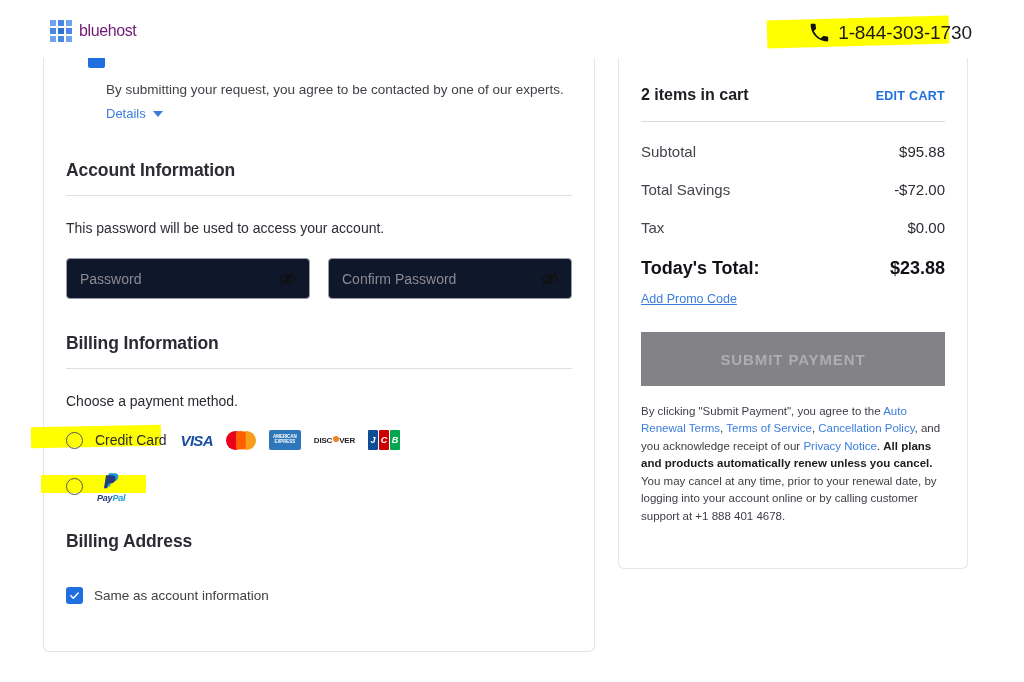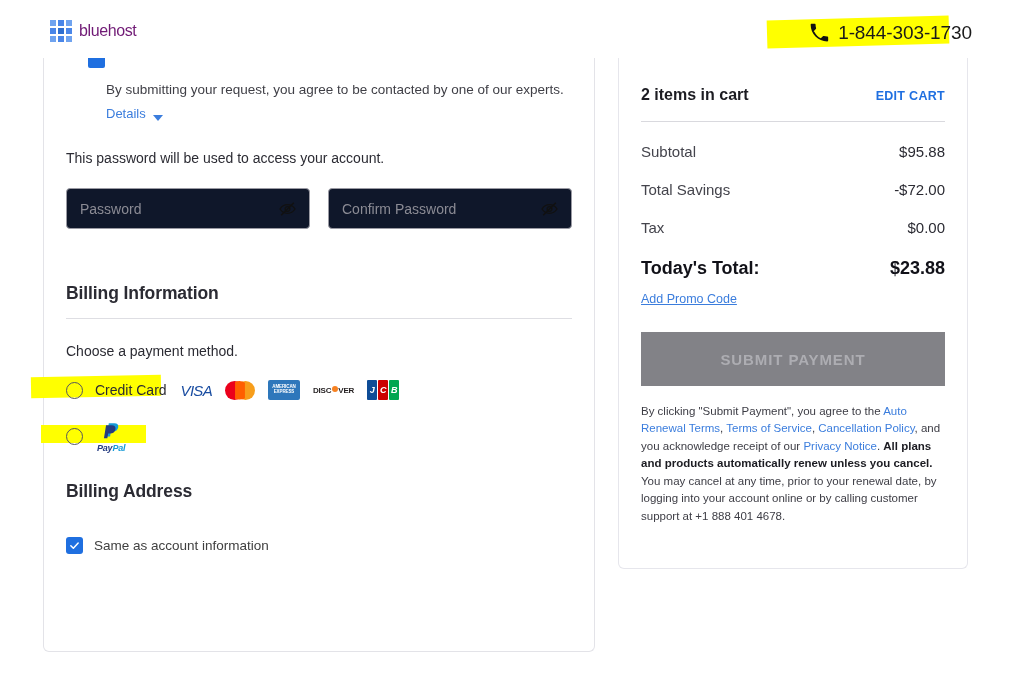--- a/index.html
+++ b/index.html
@@ -57,21 +57,21 @@
     position: absolute; left: 22px; top: -7px; width: 17px; height: 17px;
     background: #1f6fe0; border-radius: 2px;
   }
   .clip-line {
     position: absolute; left: 40px; top: -8px; width: 470px; height: 11px;
     overflow: hidden; color: #3f3f46; font-size: 13.5px; white-space: nowrap;
   }
   .sub-note { position: absolute; left: 40px; top: 24px; font-size: 13.5px; color: #3f3f46; }
   .details-link {
     position: absolute; left: 40px; top: 48px; font-size: 13px; color: #3b7ddd;
-    display: flex; align-items: flex-end; cursor: pointer;
+    display: flex; align-items: center; cursor: pointer;
   }
   .caret {
     width: 0; height: 0; margin-left: 7px;
     border-left: 5px solid transparent; border-right: 5px solid transparent;
     border-top: 6px solid #3b7ddd;
   }
 
   
   .sec-title {
     font-size: 17.5px; font-weight: bold; color: #2b2b33;
@@ -105,21 +105,21 @@
     background: #ffff00; z-index: 1; transform: rotate(-1deg);
   }
   .hl-pp {
     position: absolute; left: -25px; top: 6px; width: 105px; height: 18px;
     background: #ffff00; z-index: 1;
   }
   .cards { display: flex; align-items: center; gap: 13px; margin-left: 14px; position: relative; z-index: 2; }
 
   
   .visa {
-    font-size: 15px; font-weight: normal; font-style: italic; color: #1a4da1;
+    font-size: 15px; font-weight: bold; font-style: italic; color: #1a4da1;
     letter-spacing: -0.7px; font-family: "Liberation Sans", sans-serif;
   }
   .mc { position: relative; width: 30px; height: 19px; }
   .mc i { position: absolute; top: 0; width: 19px; height: 19px; border-radius: 50%; }
   .mc i.l { left: 0; background: #eb001b; }
   .mc i.r { right: 0; background: #f79e1b; }
   .mc i.m { left: 5.5px; width: 19px; background: #ff5f00; clip-path: inset(0 24% 0 24%); }
   .amex {
     width: 32px; height: 20px; background: #2e77bb; border-radius: 2px;
     display: flex; align-items: center; justify-content: center;
@@ -212,20 +212,24 @@
       <div class="clipped-row">
         <div class="clip-check"></div>
         <div class="clip-line"></div>
         <div class="sub-note">By submitting your request, you agree to be contacted by one of our experts.</div>
         <div class="details-link">
           <span>Details</span>
           <span class="caret"></span>
         </div>
       </div>
 
+      <div style="margin-top:34px;">
+        <div class="sec-title">Account Information</div>
+        <div class="sec-rule"></div>
+      </div>
       <div class="body-text" style="margin-top:24px;">This password will be used to access your account.</div>
 
       <div class="pw-row">
         <div class="pw-field">
           <span class="ph">Password</span>
           <svg class="eye" width="19" height="19" viewBox="0 0 24 24">
             <path fill="none" stroke="#111" stroke-width="1.7" d="M2.5 12S6 6.5 12 6.5 21.5 12 21.5 12 18 17.5 12 17.5 2.5 12 2.5 12z"></path>
             <circle cx="12" cy="12" r="3" fill="none" stroke="#111" stroke-width="1.7"></circle>
             <line x1="4" y1="20" x2="20" y2="4" stroke="#111" stroke-width="1.9"></line>
           </svg>
@@ -233,21 +237,21 @@
         <div class="pw-field">
           <span class="ph">Confirm Password</span>
           <svg class="eye" width="19" height="19" viewBox="0 0 24 24">
             <path fill="none" stroke="#111" stroke-width="1.7" d="M2.5 12S6 6.5 12 6.5 21.5 12 21.5 12 18 17.5 12 17.5 2.5 12 2.5 12z"></path>
             <circle cx="12" cy="12" r="3" fill="none" stroke="#111" stroke-width="1.7"></circle>
             <line x1="4" y1="20" x2="20" y2="4" stroke="#111" stroke-width="1.9"></line>
           </svg>
         </div>
       </div>
 
-      <div style="margin-top:54px;">
+      <div style="margin-top:34px;">
         <div class="sec-title">Billing Information</div>
         <div class="sec-rule"></div>
       </div>
       <div class="body-text" style="margin-top:24px;">Choose a payment method.</div>
 
       <div class="pay-row" style="margin-top:14px;">
         <div class="hl-cc"></div>
         <div class="radio"></div>
         <span class="pay-label">Credit Card</span>
         <div class="cards">

